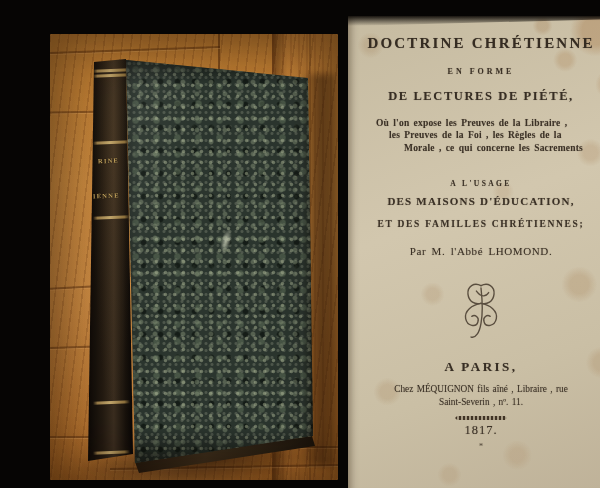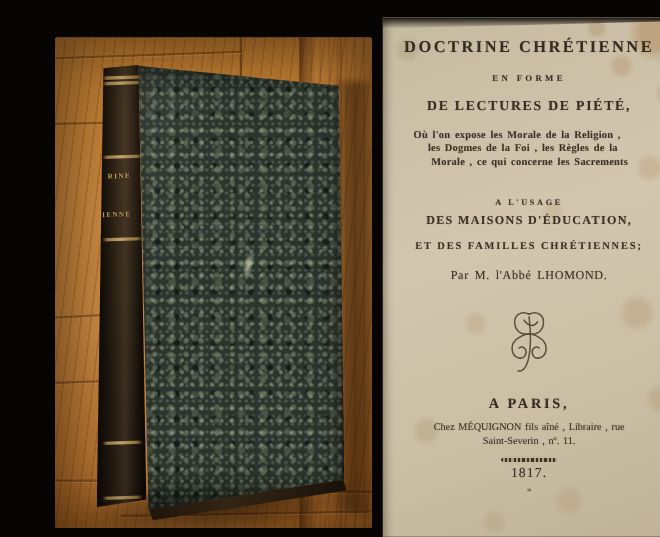--- a/index.html
+++ b/index.html
@@ -111,21 +111,21 @@
       radial-gradient(circle at 60% 90%,rgba(150,100,50,.15) 0 7px,transparent 15px),
       radial-gradient(circle at 36% 94%,rgba(148,98,50,.14) 0 6px,transparent 12px);}
   .row{position:absolute;left:0;width:266px;text-align:center;
     text-shadow:0 0 1px rgba(60,48,35,.35);white-space:nowrap;}
   .t-title{top:19px;font-size:15px;font-weight:700;letter-spacing:2.2px;color:#352c22;}
   .t-form{top:51px;font-size:8px;font-weight:700;letter-spacing:3px;}
   .t-lectures{top:73px;font-size:12.5px;font-weight:700;letter-spacing:1.6px;color:#372e24;}
   .summary{position:absolute;left:28px;top:101px;width:225px;font-size:9.5px;font-weight:700;
     line-height:12.4px;letter-spacing:.2px;word-spacing:1.6px;text-align:left;
     text-shadow:0 0 1px rgba(60,48,35,.3);white-space:nowrap;}
-  .summary .l2{margin-left:13px;} .summary .l3{margin-left:16px;} .summary .l4{margin-left:9px;}
+  .summary .l2{margin-left:13px;} .summary .l3{margin-left:28px;} .summary .l4{margin-left:9px;}
   .t-usage{top:163px;font-size:7.5px;font-weight:700;letter-spacing:2.4px;}
   .t-maisons{top:179px;font-size:11px;font-weight:700;letter-spacing:1.2px;}
   .t-familles{top:203px;font-size:9.5px;font-weight:700;letter-spacing:1.7px;}
   .t-author{top:229px;font-size:11px;letter-spacing:.6px;word-spacing:2px;}
   .monogram{position:absolute;left:0;top:262px;width:266px;display:flex;justify-content:center;}
   .t-paris{top:343px;font-size:13px;font-weight:700;letter-spacing:2.5px;color:#372e24;}
   .t-addr1{top:368px;font-size:9.3px;word-spacing:1px;}
   .t-addr2{top:381px;font-size:9.3px;word-spacing:1px;}
   .rule{position:absolute;left:107px;top:400px;width:52px;height:4px;
     background:repeating-linear-gradient(90deg,#403325 0 2px,rgba(64,51,37,.25) 2px 4px);
@@ -173,22 +173,22 @@
 <figure class="photo photo-right">
   <div class="foxing"></div>
   <div class="paper-shade"></div>
   <div class="top-shade"></div>
 
   <div class="row t-title">DOCTRINE CHRÉTIENNE</div>
   <div class="row t-form">EN FORME</div>
   <div class="row t-lectures">DE LECTURES DE PIÉTÉ,</div>
 
   <div class="summary">
-    <div class="l1">Où l'on expose les Morale de la Religion ,</div>
-    <div class="l2">les Dogmes de la Foi , les Règles de la</div>
+    <div class="l1">Où l'on expose les Preuves de la Libraire ,</div>
+    <div class="l2">les Preuves de la Foi , les Règles de la</div>
     <div class="l3">Morale , ce qui concerne les Sacrements</div>
   </div>
 
   <div class="row t-usage">A L'USAGE</div>
   <div class="row t-maisons">DES MAISONS D'ÉDUCATION,</div>
   <div class="row t-familles">ET DES FAMILLES CHRÉTIENNES;</div>
   <div class="row t-author">Par M. l'Abbé LHOMOND.</div>
 
   <div class="monogram">
     <svg width="46" height="66" viewBox="0 0 60 84" fill="none" stroke="#4e4234" stroke-width="1.8" stroke-linecap="round" opacity="0.9">

